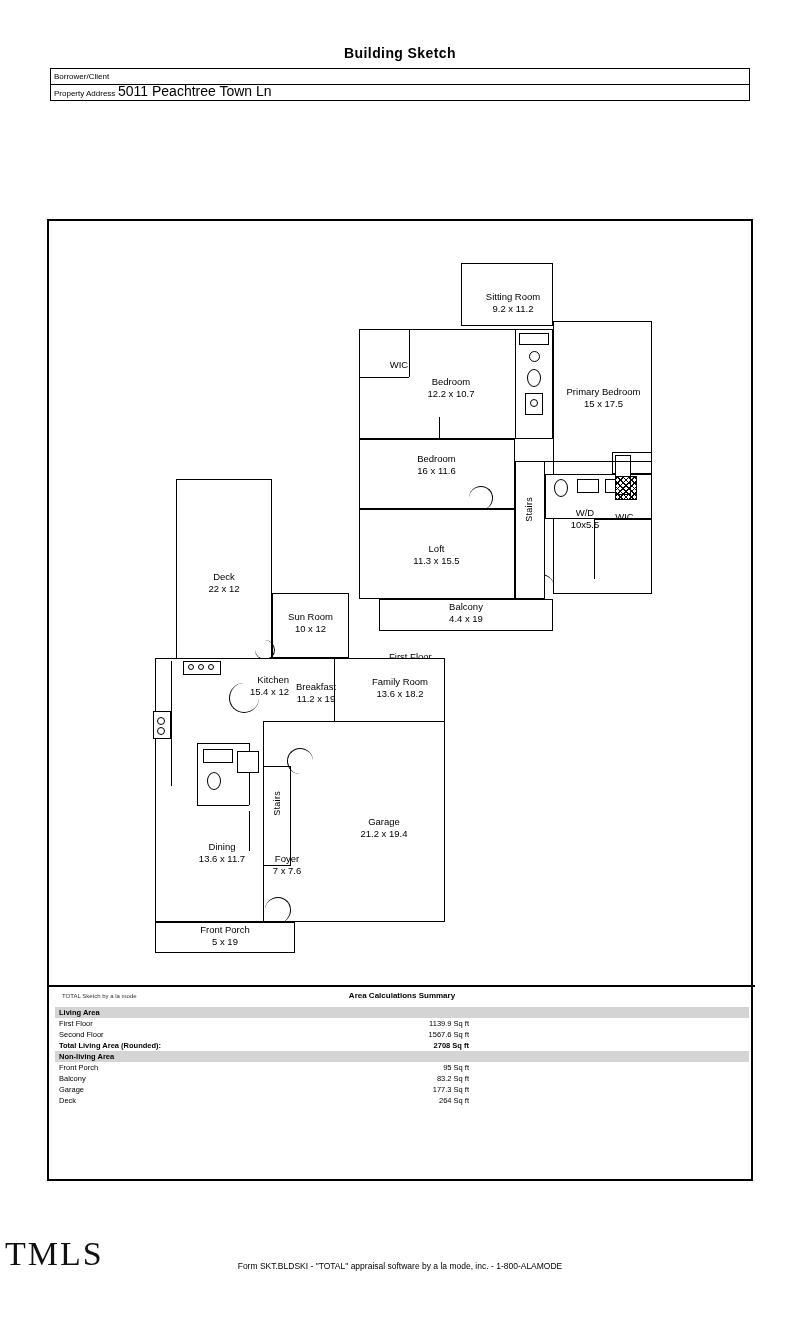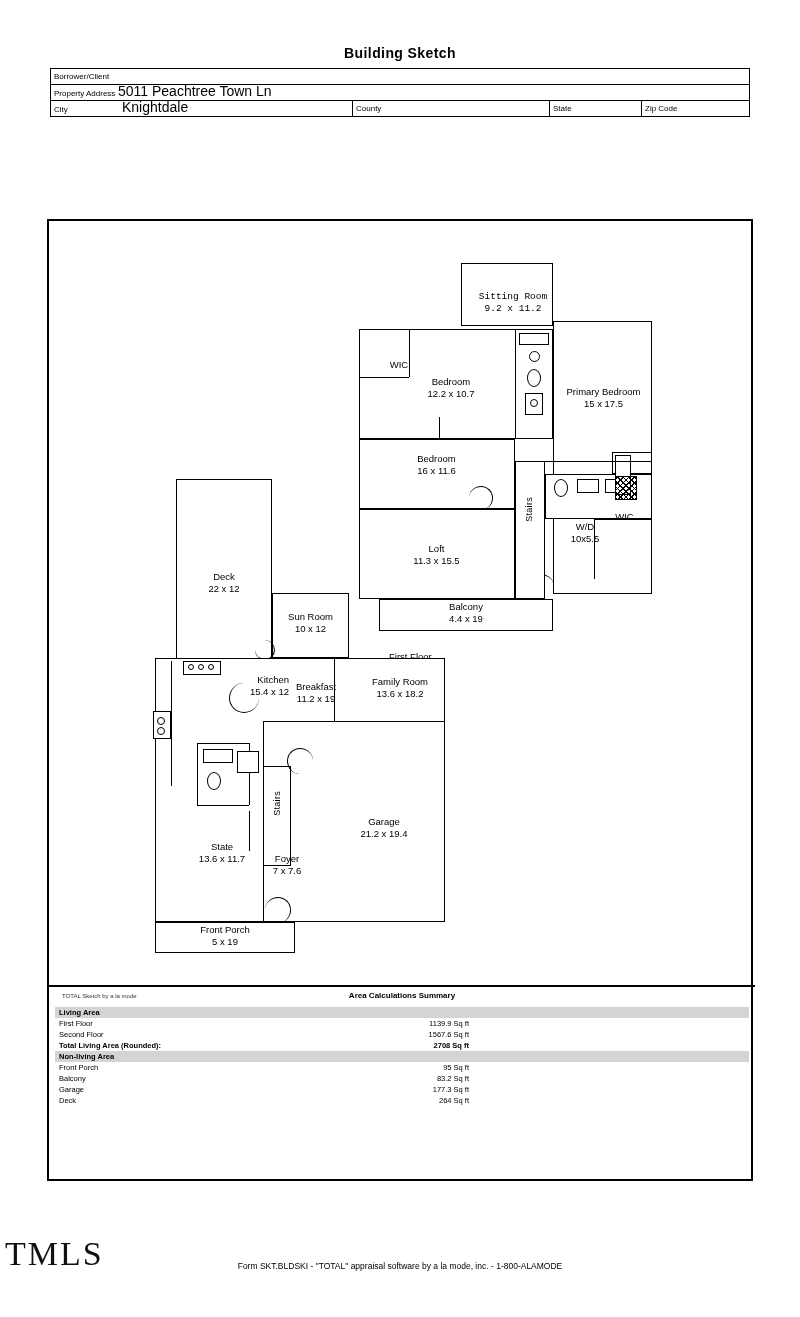--- a/index.html
+++ b/index.html
@@ -207,56 +207,30 @@
     </td>
   </tr>
   <tr>
     <td colspan="4">
       <div class="cellpair">
         <span class="lbl">Property Address</span>
         <span class="val">5011 Peachtree Town Ln</span>
       </div>
     </td>
   </tr>
-  <tr>
-    <td style="width:295px">
-      <div class="cellpair">
-        <span class="lbl" style="width:28px">City</span>
-        <span class="val" style="padding-left:40px">Knightdale</span>
-      </div>
-    </td>
-    <td style="width:190px">
-      <div class="cellpair">
-        <span class="lbl" style="width:40px">County</span>
-        <span class="val"></span>
-      </div>
-    </td>
-    <td style="width:85px">
-      <div class="cellpair">
-        <span class="lbl" style="width:34px">State</span>
-        <span class="val"></span>
-      </div>
-    </td>
-    <td>
-      <div class="cellpair">
-        <span class="lbl" style="width:50px">Zip Code</span>
-        <span class="val"></span>
-      </div>
-    </td>
-  </tr>
 </tbody>
   </table>
 
 <div class="sketch-frame">
   <div class="plan">
 
     <div class="floor-label" style="left:533px; top:107px;">Second Floor</div>
 
     <div class="rm" style="left:412px; top:42px; width:92px; height:63px;"></div>
-    <div class="lbl-blk" style="left:412px; top:70px; width:104px;font-family:Liberation Mono, monospace;">
+    <div class="lbl-blk" style="left:412px; top:70px; width:104px;">
       <span class="nm">Sitting Room</span>
       <span class="dim">9.2 x 11.2</span>
     </div>
 
     <div class="rm" style="left:504px; top:100px; width:99px; height:273px;"></div>
     <div class="lbl-blk" style="left:487px; top:165px; width:135px;">
       <span class="nm">Primary Bedroom</span>
       <span class="dim">15 x 17.5</span>
     </div>
 
@@ -296,21 +270,21 @@
     <div class="arc arc-tr" style="left:420px; top:265px; width:24px; height:24px;"></div>
     <div class="arc arc-tl" style="left:479px; top:353px; width:26px; height:26px;"></div>
 
     <div class="rm thin" style="left:466px; top:240px; width:30px; height:138px;"></div>
     <div class="vert-label" style="left:475px; top:276px;">Stairs</div>
 
     <div class="rm thin" style="left:496px; top:253px; width:107px; height:45px;"></div>
     <div class="fix oval" style="left:505px; top:258px; width:14px; height:18px;"></div>
     <div class="fix" style="left:528px; top:258px; width:22px; height:14px;"></div>
     <div class="fix" style="left:556px; top:258px; width:22px; height:14px;"></div>
-    <div class="lbl-blk" style="left:496px; top:300px; width:80px;">
+    <div class="lbl-blk" style="left:496px; top:286px; width:80px;">
       <span class="nm">W/D</span>
       <span class="dim">10x5.5</span>
     </div>
 
     <div class="line vline-thin" style="left:545px; top:298px; height:60px;"></div>
     <div class="line hline-thin" style="left:545px; top:298px; width:58px;"></div>
     <div class="lbl-blk" style="left:548px; top:290px; width:55px;">
       <span class="nm">WIC</span>
     </div>
 
@@ -381,21 +355,21 @@
     <div class="rm thin" style="left:214px; top:545px; width:28px; height:100px;"></div>
     <div class="vert-label" style="left:223px; top:570px;">Stairs</div>
 
     <div class="lbl-blk" style="left:280px; top:595px; width:110px;">
       <span class="nm">Garage</span>
       <span class="dim">21.2 x 19.4</span>
     </div>
     <div class="arc arc-tl" style="left:238px; top:527px; width:26px; height:26px;"></div>
 
     <div class="lbl-blk" style="left:118px; top:620px; width:110px;">
-      <span class="nm">State</span>
+      <span class="nm">Dining</span>
       <span class="dim">13.6 x 11.7</span>
     </div>
 
     <div class="lbl-blk" style="left:198px; top:632px; width:80px;">
       <span class="nm">Foyer</span>
       <span class="dim">7 x 7.6</span>
     </div>
     <div class="arc arc-tr" style="left:216px; top:676px; width:26px; height:26px;"></div>
 
     <div class="rm" style="left:106px; top:701px; width:140px; height:31px;"></div>

